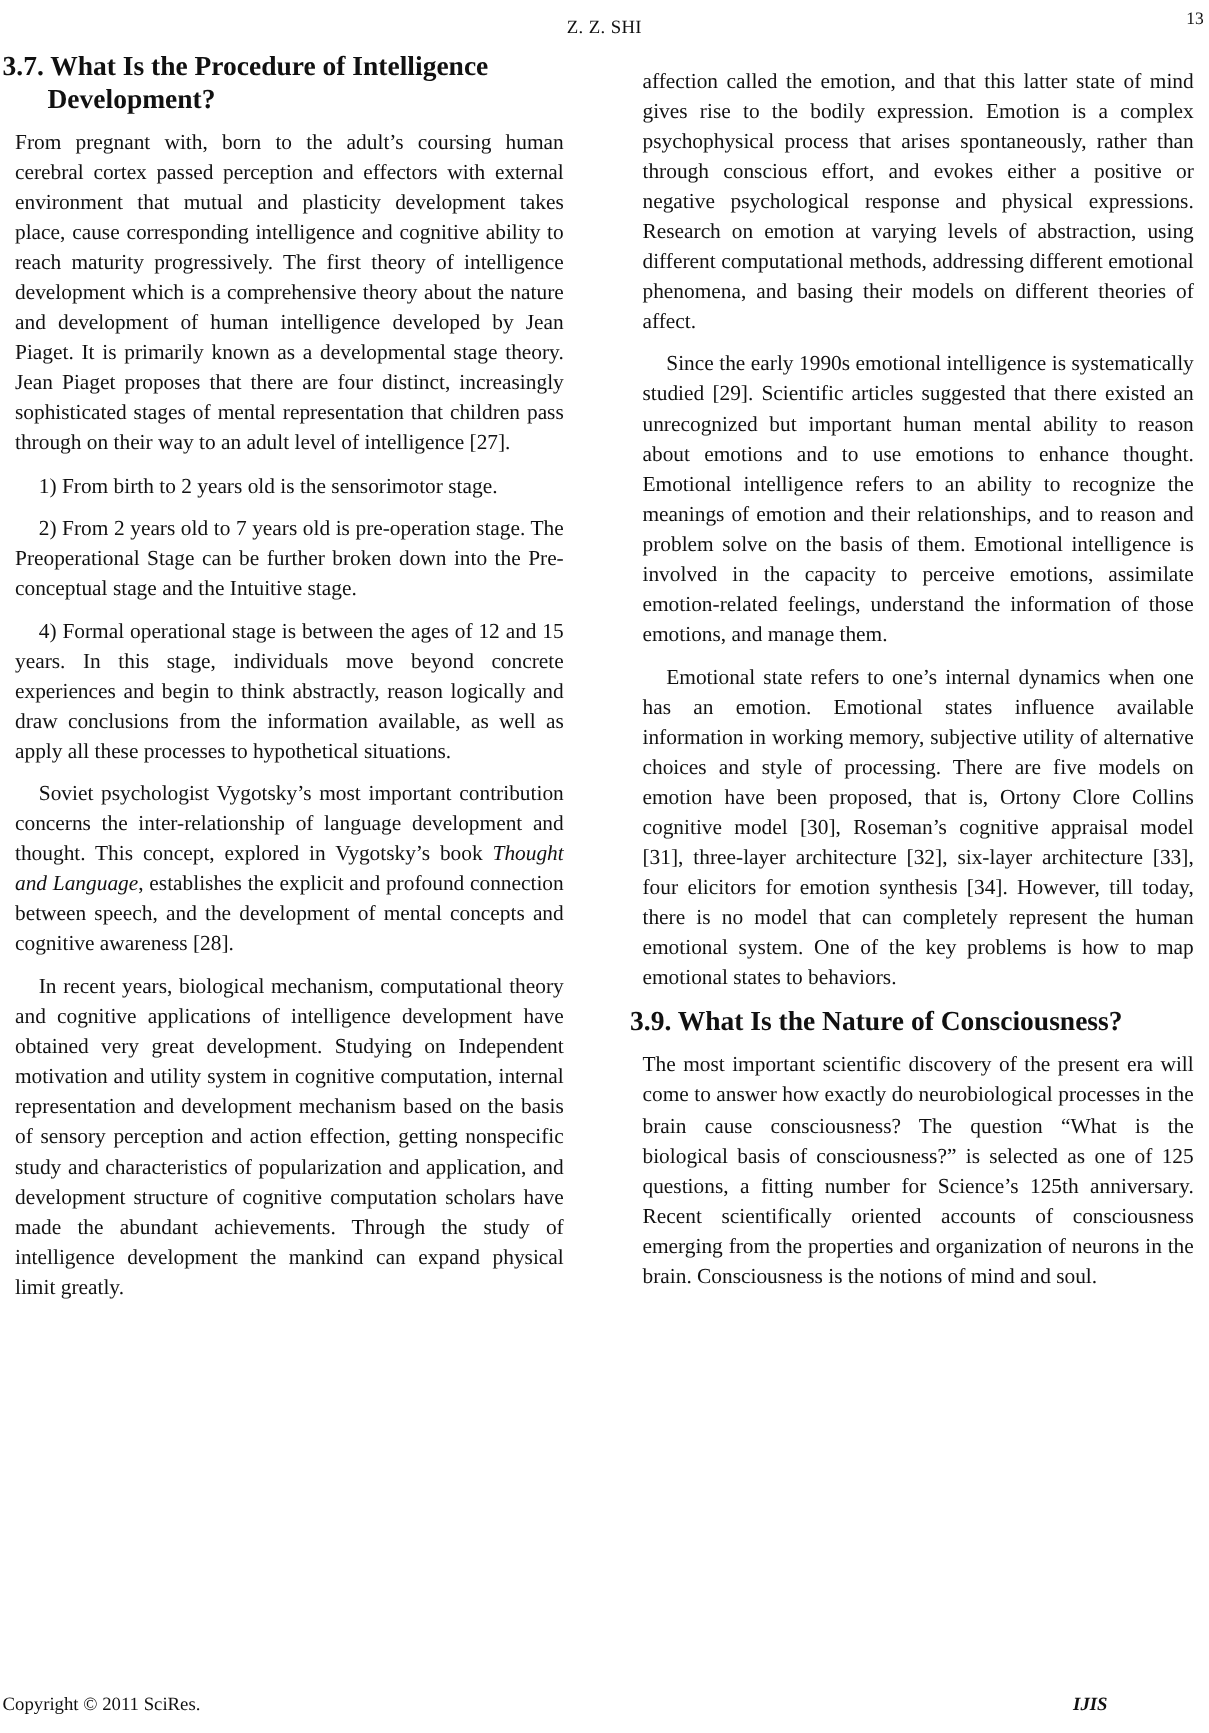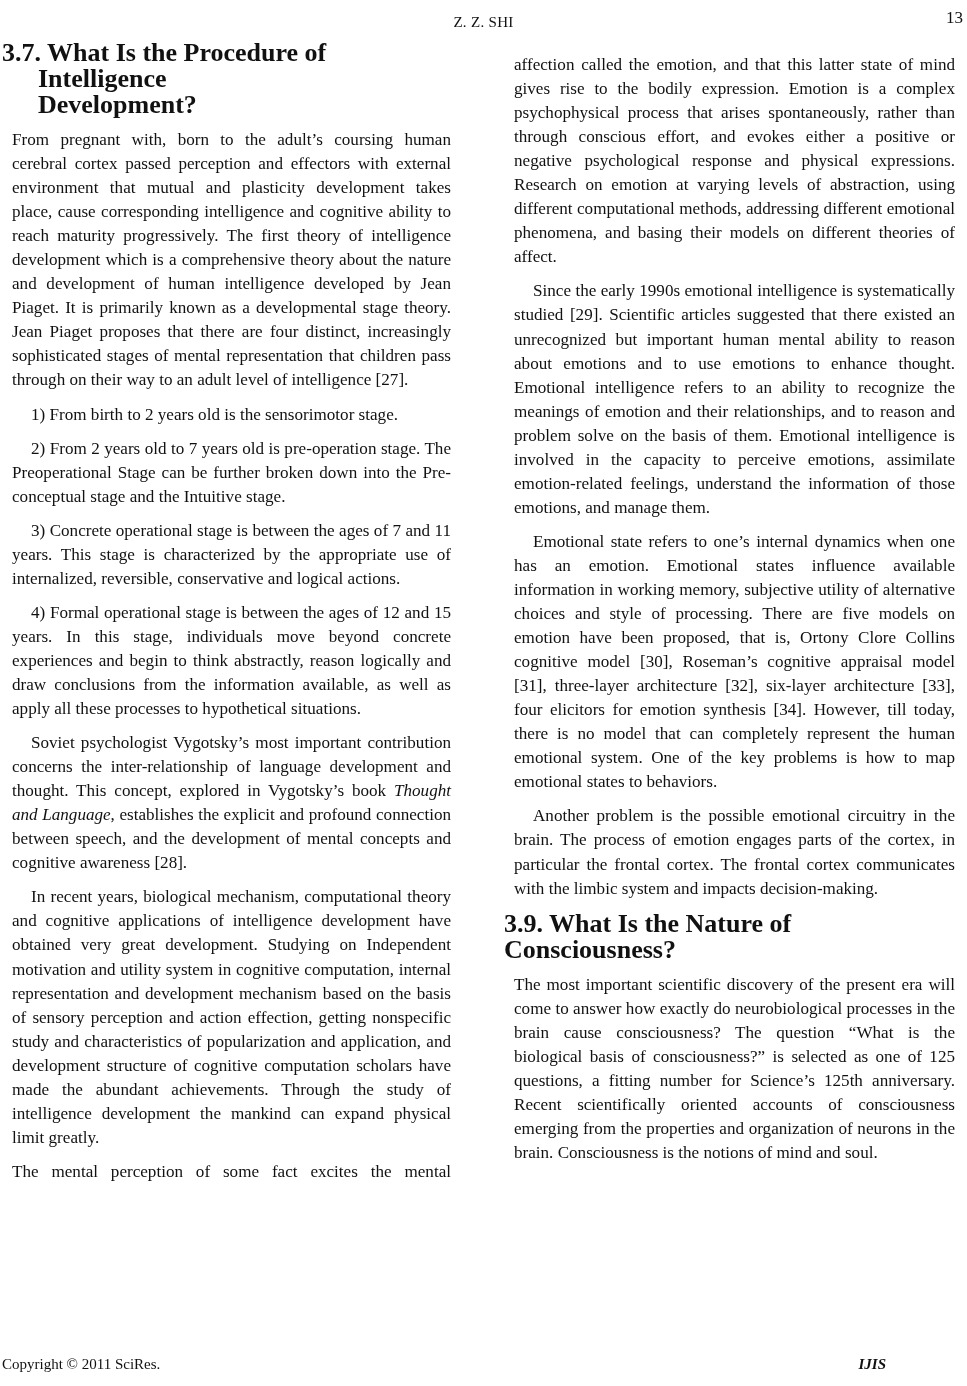--- a/index.html
+++ b/index.html
@@ -5,33 +5,33 @@
   html, body { margin: 0; padding: 0; background: #ffffff; }
   body {
     width: 967px; height: 1386px; position: relative; overflow: hidden;
     font-family: "Liberation Serif", "DejaVu Serif", serif; color: #111;
   }
   .running-head {
     position: absolute; top: 4px; left: 0; width: 967px; height: 20px;
     font-size: 15px;
   }
   .running-head .author { position: absolute; left: 0; width: 967px; text-align: center; top: 10px; letter-spacing: 0.3px; }
-  .running-head .pageno { position: absolute; right: 4px; top: 4px; font-size: 17px; }
+  .running-head .pageno { position: absolute; right: 4px; top: 4px; font-size: 14px; }
 
   .col { position: absolute; top: 40px; font-size: 17.1px; line-height: 24.05px; text-align: justify; }
   .col.left { left: 2px; width: 459px; }
   .col.right { left: 504px; width: 461px; top: 43px; }
 
   .col p { margin: 10px; text-indent: 19px; hyphens: none; }
   .col p.noindent { text-indent: 0; }
   .col em { font-style: italic; }
 
   h2.sec {
     font-family: "Liberation Serif", "DejaVu Serif", serif;
-    font-weight: bold; font-size: 26px; line-height: 26px; margin: 0;
+    font-weight: bold; font-size: 22px; line-height: 26px; margin: 0;
     text-align: left;
   }
   h2.sec.wrap { padding-left: 36px; text-indent: -36px; }
 
   .sec-37 { margin-bottom: 19px; }
   .sec-38 { margin-top: 24px; margin-bottom: 22px; }
   .sec-39 { margin-top: 26px; margin-bottom: 23px; }
 
   .footer {
     position: absolute; top: 1356px; left: 0; width: 890px; height: 22px;
@@ -50,32 +50,29 @@
 
 <div class="col left">
   <h2 class="sec wrap sec-37">
     <span>3.7.</span>
     <span>What Is the Procedure of Intelligence</span><br>
     <span>Development?</span>
   </h2>
   <p class="noindent">From pregnant with, born to the adult’s coursing human cerebral cortex passed perception and effectors with external environment that mutual and plasticity development takes place, cause corresponding intelligence and cognitive ability to reach maturity progressively. The first theory of intelligence development which is a comprehensive theory about the nature and development of human intelligence developed by Jean Piaget. It is primarily known as a developmental stage theory. Jean Piaget proposes that there are four distinct, increasingly sophisticated stages of mental representation that children pass through on their way to an adult level of intelligence [27].</p>
   <p>1) From birth to 2 years old is the sensorimotor stage.</p>
   <p>2) From 2 years old to 7 years old is pre-operation stage. The Preoperational Stage can be further broken down into the Pre-conceptual stage and the Intuitive stage.</p>
-  <p>3) Concrete operational stage is between the ages of 7 and 11 years. This stage is characterized by the appropriate use of internalized, reversible, conservative and logical actions.</p>
   <p>4) Formal operational stage is between the ages of 12 and 15 years. In this stage, individuals move beyond concrete experiences and begin to think abstractly, reason logically and draw conclusions from the information available, as well as apply all these processes to hypothetical situations.</p>
   <p><span>Soviet psychologist Vygotsky’s most important contribution concerns the inter-relationship of language development and thought. This concept, explored in Vygotsky’s book </span><em>Thought and Language</em><span>, establishes the explicit and profound connection between speech, and the development of mental concepts and cognitive awareness [28].</span></p>
   <p>In recent years, biological mechanism, computational theory and cognitive applications of intelligence development have obtained very great development. Studying on Independent motivation and utility system in cognitive computation, internal representation and development mechanism based on the basis of sensory perception and action effection, getting nonspecific study and characteristics of popularization and application, and development structure of cognitive computation scholars have made the abundant achievements. Through the study of intelligence development the mankind can expand physical limit greatly.</p>
-  <p class="noindent" style="text-align-last: justify;">The mental perception of some fact excites the mental</p>
 </div>
 
 <div class="col right">
   <p class="noindent">affection called the emotion, and that this latter state of mind gives rise to the bodily expression. Emotion is a complex psychophysical process that arises spontaneously, rather than through conscious effort, and evokes either a positive or negative psychological response and physical expressions. Research on emotion at varying levels of abstraction, using different computational methods, addressing different emotional phenomena, and basing their models on different theories of affect.</p>
   <p>Since the early 1990s emotional intelligence is systematically studied [29]. Scientific articles suggested that there existed an unrecognized but important human mental ability to reason about emotions and to use emotions to enhance thought. Emotional intelligence refers to an ability to recognize the meanings of emotion and their relationships, and to reason and problem solve on the basis of them. Emotional intelligence is involved in the capacity to perceive emotions, assimilate emotion-related feelings, understand the information of those emotions, and manage them.</p>
   <p>Emotional state refers to one’s internal dynamics when one has an emotion. Emotional states influence available information in working memory, subjective utility of alternative choices and style of processing. There are five models on emotion have been proposed, that is, Ortony Clore Collins cognitive model [30], Roseman’s cognitive appraisal model [31], three-layer architecture [32], six-layer architecture [33], four elicitors for emotion synthesis [34]. However, till today, there is no model that can completely represent the human emotional system. One of the key problems is how to map emotional states to behaviors.</p>
-  <p>Another problem is the possible emotional circuitry in the brain. The process of emotion engages parts of the cortex, in particular the frontal cortex. The frontal cortex communicates with the limbic system and impacts decision-making.</p>
   <h2 class="sec sec-39">
     <span>3.9.</span>
     <span>What Is the Nature of Consciousness?</span>
   </h2>
   <p class="noindent">The most important scientific discovery of the present era will come to answer how exactly do neurobiological processes in the brain cause consciousness? The question “What is the biological basis of consciousness?” is selected as one of 125 questions, a fitting number for Science’s 125th anniversary. Recent scientifically oriented accounts of consciousness emerging from the properties and organization of neurons in the brain. Consciousness is the notions of mind and soul.</p>
 </div>
 
 <div class="footer">
   <span class="copyright">Copyright © 2011 SciRes.</span>
   <span class="journal">IJIS</span>

